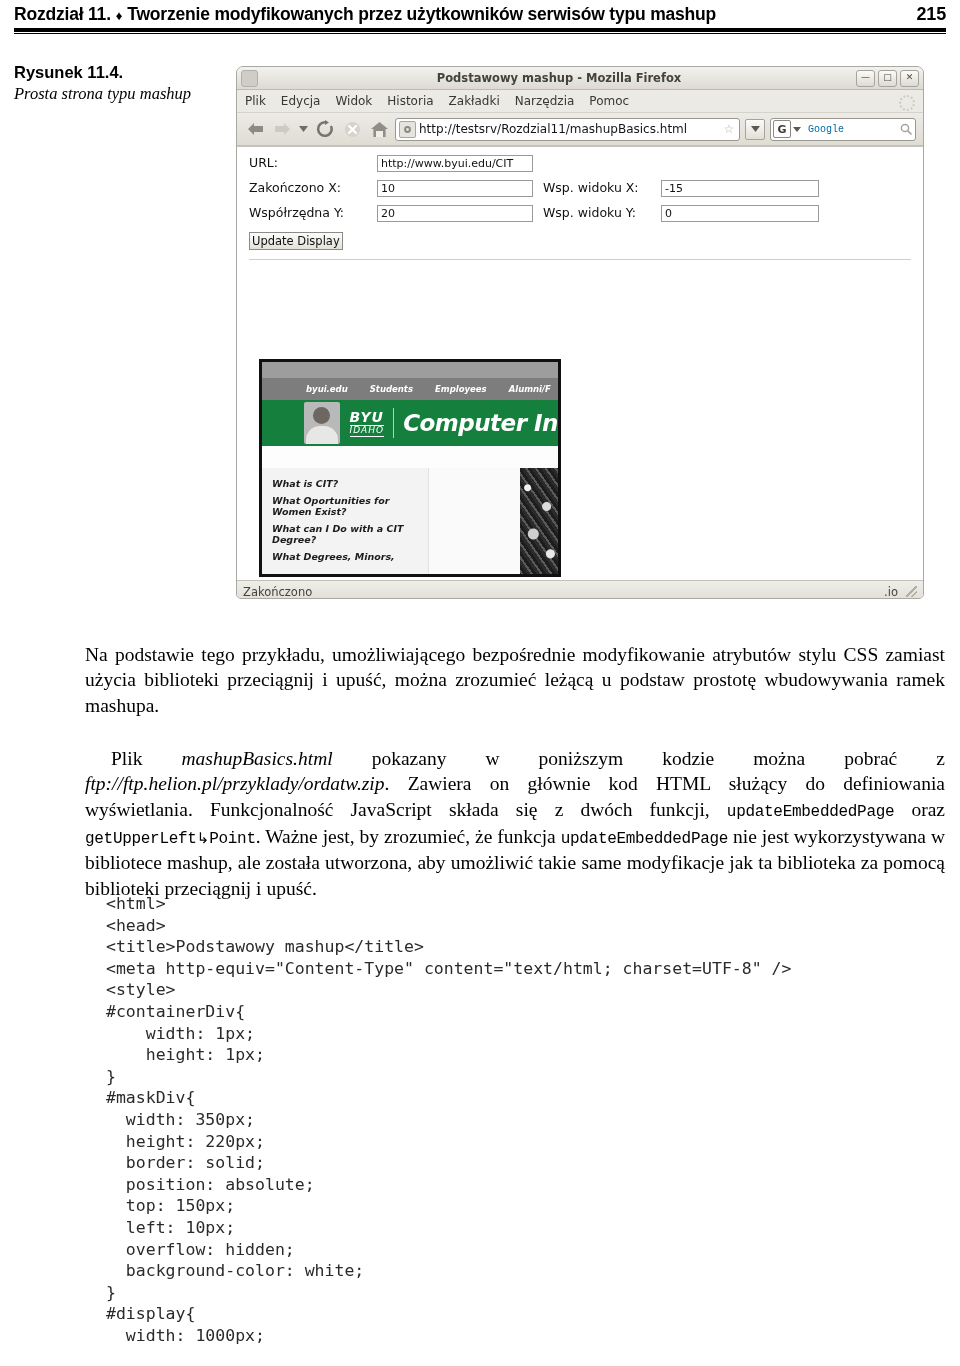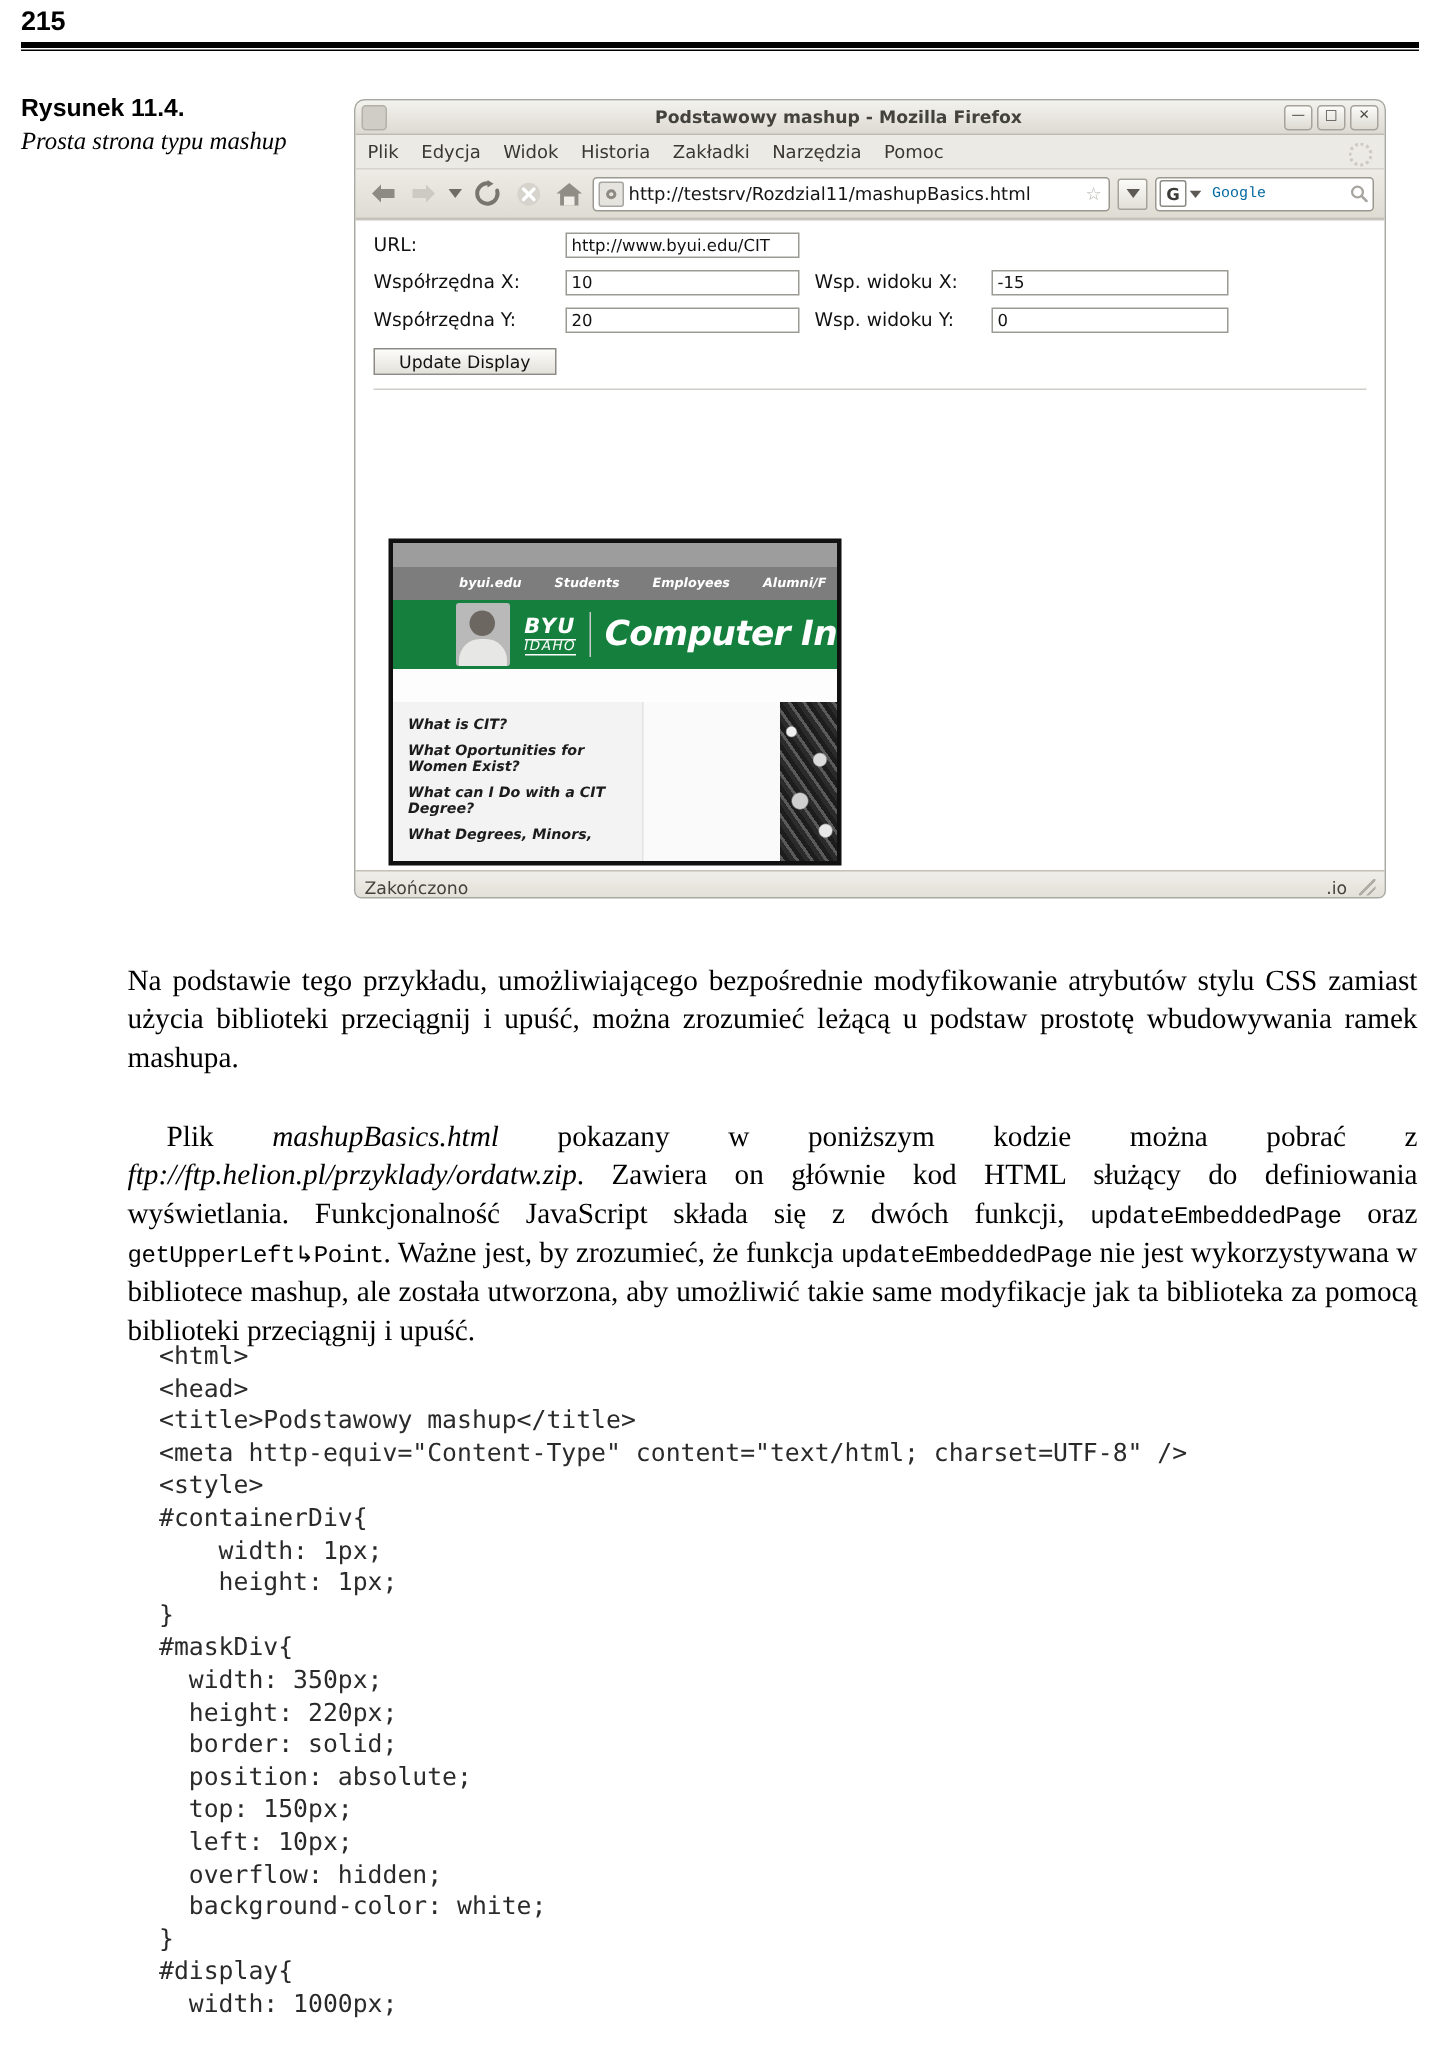--- a/index.html
+++ b/index.html
@@ -274,21 +274,21 @@
   }
   .in-url   { width: 156px; }
   .in-left  { width: 156px; }
   .in-right { width: 158px; }
   .btn-update {
     margin-top: 0;
     display: inline-flex;
     align-items: center;
     justify-content: center;
     height: 18px;
-    padding: 0 16px;
+    padding: 0 2px;
     border: 1px solid #8d8b85;
     background: linear-gradient(#fcfcfa, #e3e1da);
     font-size: 11.5px;
     color: #111;
     box-sizing: border-box;
   }
   .form-rule {
     margin-top: 9px;
     height: 1px;
     background: #d0cec8;
@@ -483,20 +483,21 @@
     line-height: 21.6px;
     color: #2a2a2a;
     white-space: pre;
   }
   .code-block div { height: 21.6px; }
 </style>
 </head>
 <body>
 
 <div class="running-head">
+  <div class="rh-text"><span>Rozdział 11.</span><span class="rh-diamond">♦</span><span>Tworzenie modyfikowanych przez użytkowników serwisów typu mashup</span></div>
   <div class="rh-page">215</div>
 </div>
 <div class="head-rule"></div>
 <div class="head-rule2"></div>
 
 <div class="fig-caption">
   <span class="fig-number">Rysunek 11.4.</span>
   <span class="fig-title">Prosta strona typu mashup</span>
 </div>
 
@@ -592,21 +593,21 @@
   </div>
 
   <div class="page-area">
 
     <div class="form-rows">
       <div class="form-row">
         <span class="fld-label lbl-left">URL:</span>
         <span class="txt-input in-url">http://www.byui.edu/CIT</span>
       </div>
       <div class="form-row">
-        <span class="fld-label lbl-left">Współrzędna X:</span>
+        <span class="fld-label lbl-left">Zakończono X:</span>
         <span class="txt-input in-left">10</span>
         <span class="fld-label lbl-right">Wsp. widoku X:</span>
         <span class="txt-input in-right">-15</span>
       </div>
       <div class="form-row">
         <span class="fld-label lbl-left">Współrzędna Y:</span>
         <span class="txt-input in-left">20</span>
         <span class="fld-label lbl-right">Wsp. widoku Y:</span>
         <span class="txt-input in-right">0</span>
       </div>

